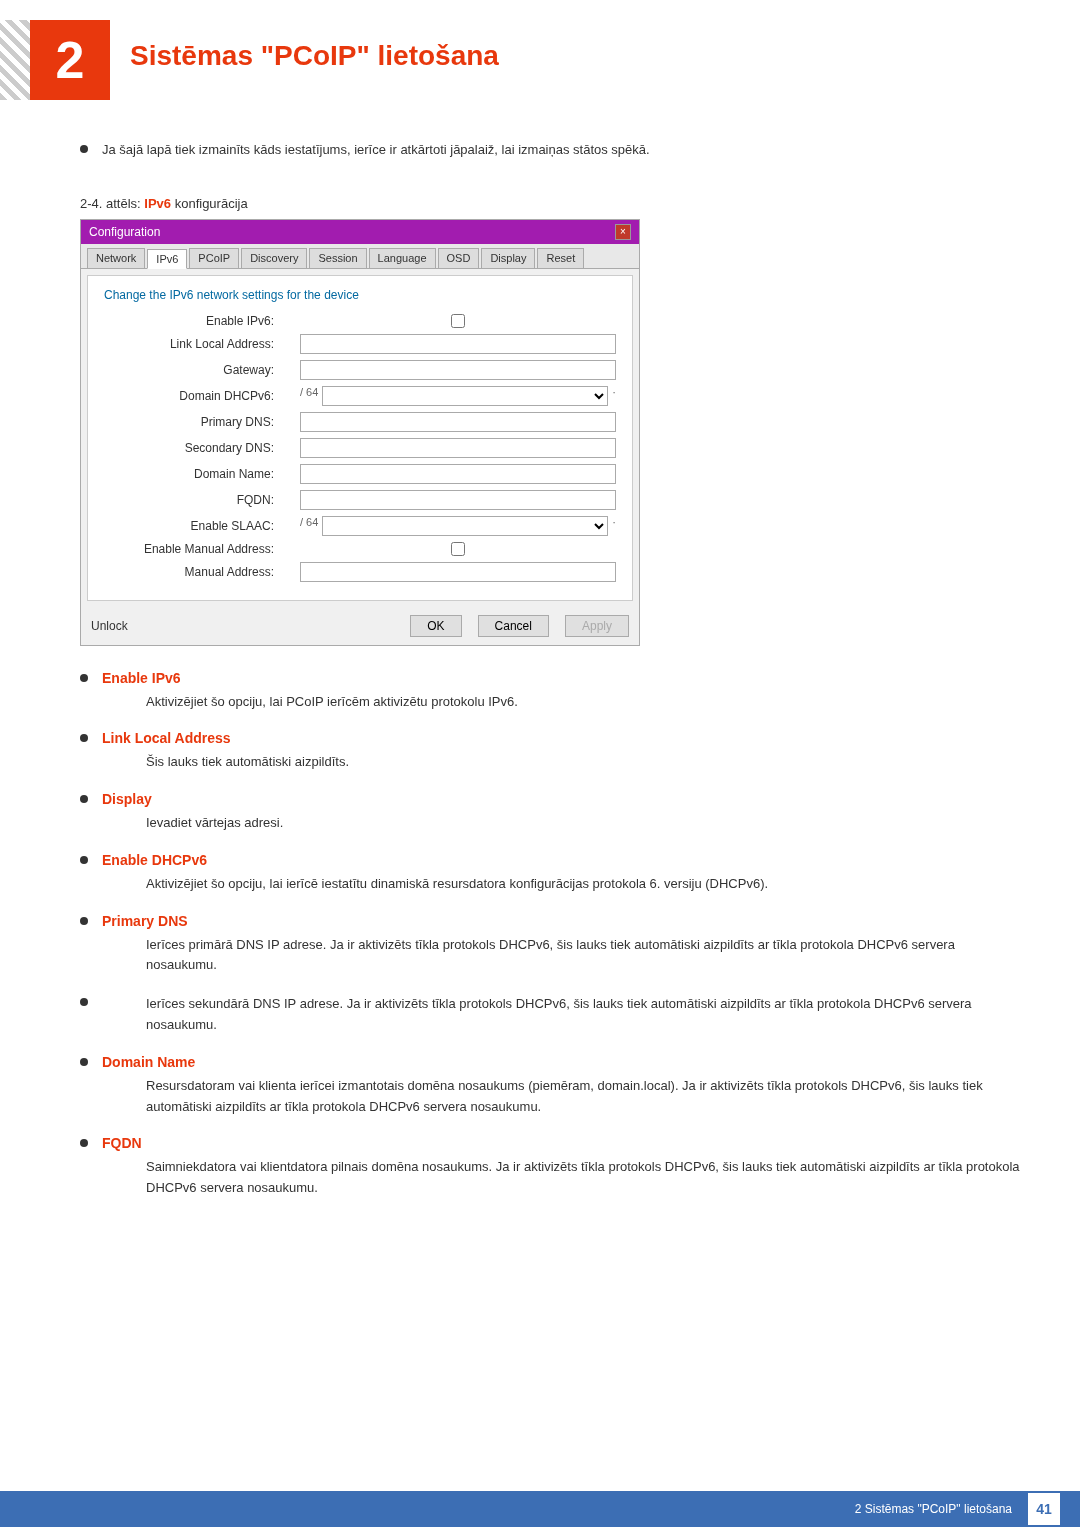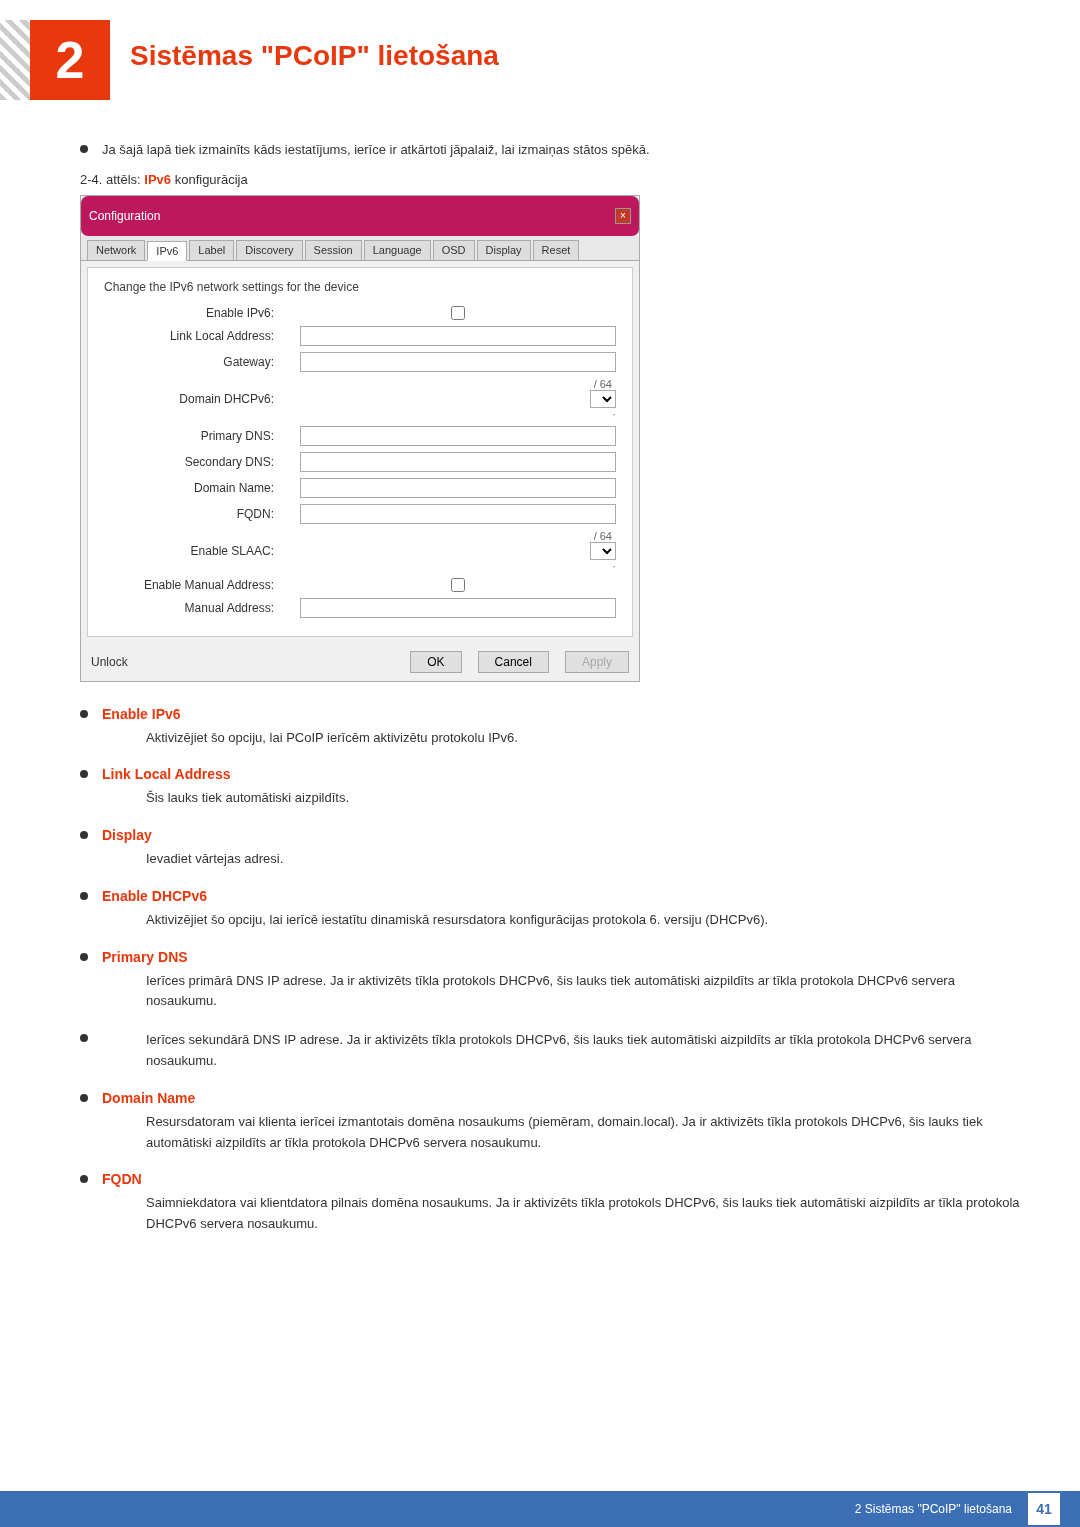--- a/index.html
+++ b/index.html
@@ -56,21 +56,21 @@
 
     
     .content {
       padding: 20px 60px 60px 80px;
     }
 
     
     .intro-bullet {
       display: flex;
       align-items: flex-start;
-      margin-bottom: 12px;
+      margin-bottom: 36px;
       margin-top: 10px;
     }
     .bullet-dot {
       width: 8px;
       height: 8px;
       background: #333;
       border-radius: 50%;
       margin-top: 5px;
       margin-right: 14px;
       flex-shrink: 0;
@@ -93,28 +93,27 @@
 
     
     .config-dialog {
       border: 1px solid #aaa;
       background: #f0f0f0;
       width: 560px;
       margin-bottom: 24px;
       font-size: 12px;
     }
     .dialog-titlebar {
-      background: #be185d;
+      background: #a21caf;
       color: #fff;
-      padding: 12px 8px;
+      padding: 4px 8px;
       display: flex;
       justify-content: space-between;
       align-items: center;
       font-size: 12px;
-      border-radius: 7px;
     }
     .dialog-close-btn {
       background: #c0392b;
       color: #fff;
       border: 1px solid #999;
       width: 16px;
       height: 16px;
       font-size: 10px;
       display: flex;
       align-items: center;
@@ -145,21 +144,21 @@
     }
     .dialog-body {
       background: #fff;
       padding: 12px 16px;
       border: 1px solid #ccc;
       margin: 6px;
     }
     .dialog-subtitle {
       font-size: 12px;
       margin-bottom: 12px;
-      color: #404040;
+      color: #0369a1;
     }
     .form-row {
       display: flex;
       align-items: center;
       margin-bottom: 6px;
       gap: 16px;
     }
     .form-label {
       width: 180px;
       text-align: right;
@@ -173,22 +172,21 @@
       border: 1px solid #aaa;
       background: #fff;
       font-size: 11px;
       padding: 1px 4px;
     }
     .form-input-wide {
       width: 260px;
     }
     .dhcp-row {
       display: flex;
-      align-items: flex-end;
-      flex-direction: column;
+      align-items: flex-start;
     }
     .dhcp-prefix {
       font-size: 11px;
       color: #666;
       margin-right: 4px;
     }
     .dhcp-dropdown {
       flex: 1;
       height: 20px;
       border: 1px solid #aaa;
@@ -311,21 +309,21 @@
   </p>
 
   <div class="config-dialog">
     <div class="dialog-titlebar">
       <span>Configuration</span>
       <div class="dialog-close-btn">×</div>
     </div>
     <div class="dialog-tabs">
       <div class="dialog-tab">Network</div>
       <div class="dialog-tab active">IPv6</div>
-      <div class="dialog-tab">Label</div>
+      <div class="dialog-tab">PCoIP</div>
       <div class="dialog-tab">Discovery</div>
       <div class="dialog-tab">Session</div>
       <div class="dialog-tab">Language</div>
       <div class="dialog-tab">OSD</div>
       <div class="dialog-tab">Display</div>
       <div class="dialog-tab">Reset</div>
     </div>
     <div class="dialog-body">
       <p class="dialog-subtitle">Change the IPv6 network settings for the device</p>
 

